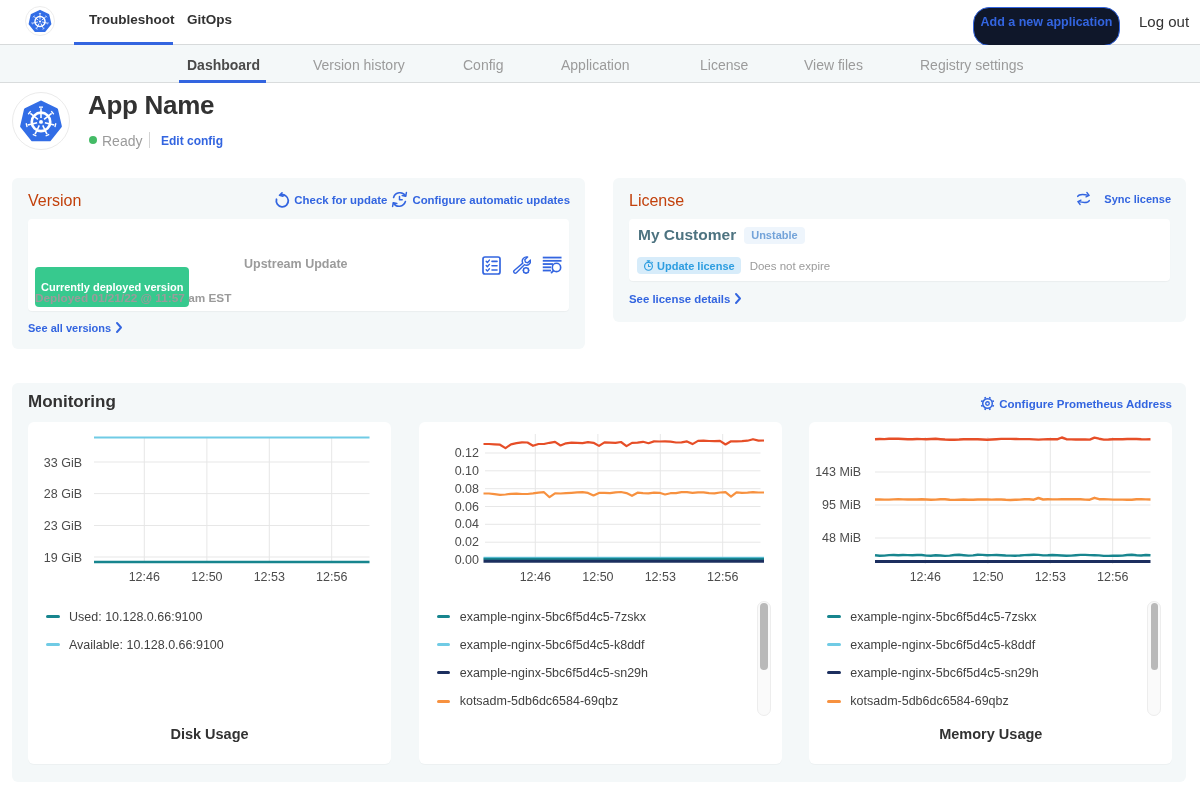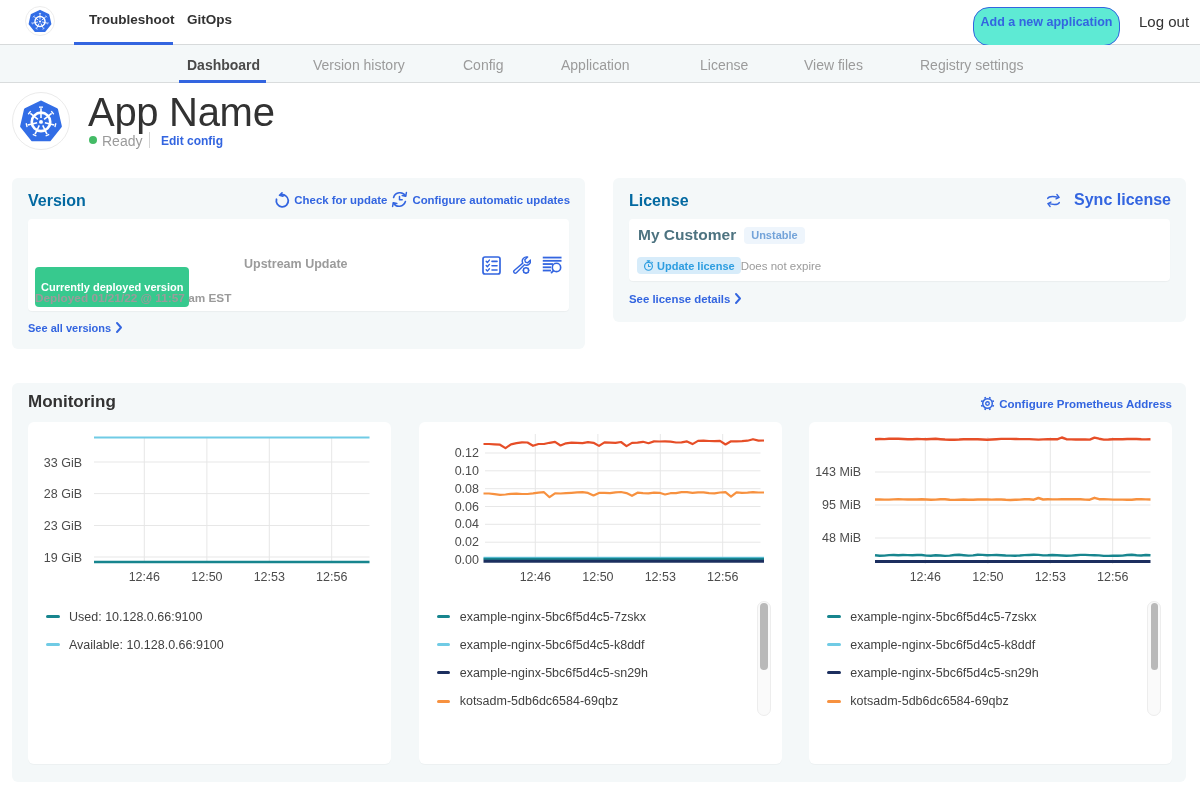--- a/index.html
+++ b/index.html
@@ -1,33 +1,33 @@
 <!DOCTYPE html>
 <html><head><meta charset="utf-8"><style>
 *{margin:0;padding:0;box-sizing:border-box}
 html,body{width:1200px;height:796px;background:#fff;font-family:"Liberation Sans",sans-serif;position:relative;overflow:hidden}
 .abs{position:absolute}
 .topnav{position:absolute;left:0;top:0;width:1200px;height:45px;background:#fff;border-bottom:1px solid #d7dadb}
 .navtab{position:absolute;top:12px;font-size:13.5px;font-weight:700;color:#323232}
 .navtab.inactive{color:#4a4a4a}
 .navunderline{position:absolute;top:42px;height:3.5px;background:#3365e0}
-.addbtn{position:absolute;left:973px;top:7px;width:147px;height:39px;border:1px solid #3365e0;border-radius:16px;color:#3365e0;font-weight:700;font-size:12.5px;text-align:center;line-height:28px;background:#5eead4}
+.addbtn{position:absolute;left:973px;top:7px;width:147px;height:39px;border:1px solid #3365e0;border-radius:16px;color:#3365e0;font-weight:700;font-size:12.5px;text-align:center;line-height:28px;background:#0f172a}
 .logout{position:absolute;left:1139px;top:13px;font-size:15px;font-weight:500;color:#323232}
 .subnav{position:absolute;left:0;top:45px;width:1200px;height:38px;background:#f4f8f9;border-bottom:1px solid #d9dcdd}
 .subtab{position:absolute;top:12px;font-size:14px;font-weight:500;color:#9b9b9b}
 .subtab.active{color:#4a4a4a;font-size:14px;font-weight:700;top:12px}
 .subline{position:absolute;left:179px;top:35px;width:87px;height:3px;background:#3365e0}
 .applogo{position:absolute;left:12px;top:92px;width:58px;height:58px;border-radius:50%;background:#fff;border:1.5px solid #ebebeb;display:flex;align-items:center;justify-content:center}
-.apptitle{position:absolute;left:88px;top:90px;font-size:40px;font-weight:400;color:#323232;letter-spacing:-0.3px}
+.apptitle{position:absolute;left:88px;top:90px;font-size:26px;font-weight:700;color:#323232;letter-spacing:-0.3px}
 .statusdot{position:absolute;left:89px;top:136px;width:8px;height:8px;border-radius:50%;background:#44bb66}
 .ready{position:absolute;left:102px;top:133px;font-size:14px;font-weight:500;color:#9b9b9b}
 .statussep{position:absolute;left:149px;top:132px;width:1px;height:16px;background:#d4d4d4}
 .editcfg{position:absolute;left:161px;top:134px;font-size:12px;font-weight:700;color:#3365e0}
 .card{position:absolute;background:#f4f8f9;border-radius:6px}
-.ctitle{position:absolute;left:16px;top:14px;font-size:16px;font-weight:700;color:#0369a1}
+.ctitle{position:absolute;left:16px;top:14px;font-size:16px;font-weight:400;color:#c2410c}
 .whitebox{position:absolute;background:#fff;border-radius:4px;box-shadow:0 1px 1px rgba(0,0,0,0.04)}
 .hlink{display:flex;align-items:center;gap:4px;font-size:11.4px;font-weight:700;color:#3365e0}
 .seemore{position:absolute;display:flex;gap:5px;font-size:11.4px;font-weight:700;color:#3365e0}
 .greenpill{position:absolute;background:#37c98e;color:#fff;font-size:11px;font-weight:700;border-radius:4px;padding:14px 6px}
 .chartcard{position:absolute;top:39px;width:363px;height:342px;background:#fff;border-radius:6px;box-shadow:0 1px 1px rgba(0,0,0,0.03)}
 .lrow{position:absolute;left:18px;display:flex;align-items:center;height:14px}
 .dash{width:13.5px;height:3px;border-radius:2px;display:inline-block}
 .ltxt{margin-left:9.5px;font-size:12.5px;color:#414141}
 .chtitle{position:absolute;left:0;width:100%;text-align:center;top:304px;font-size:14.5px;font-weight:700;color:#323232}
 .sbtrack{position:absolute;left:338px;top:179px;width:14px;height:115px;background:#fafafa;border:1px solid #ededed;border-radius:7px}
@@ -160,21 +160,21 @@
 <div class="seemore" style="left:16px;top:144px;font-size:11px">
       <span>See all versions</span>
       <svg width="6" height="11" viewBox="0 0 6 11" fill="none">
         <path d="M1 1 L5 5.5 L1 10" stroke="#3365e0" stroke-width="1.9" stroke-linecap="round" stroke-linejoin="round"></path>
       </svg>
     </div>
 </div>
 <div class="card" style="left:613px;top:178px;width:573px;height:144px">
 <div class="ctitle">License</div>
 <div class="abs" style="right:15px;top:13px">
-      <span class="hlink" style="font-size:16px;gap:13px">
+      <span class="hlink" style="font-size:11px;gap:13px">
         <svg width="15" height="15" viewBox="0 0 16 16" fill="none">
           <path d="M1.8 5.8 C3.0 3.6 6.8 3.1 13.4 4.6" stroke="#3365e0" stroke-width="1.5" stroke-linecap="round"></path>
           <path d="M11.6 1.6 L14.0 4.7 L10.7 6.3" fill="none" stroke="#3365e0" stroke-width="1.4" stroke-linejoin="round" stroke-linecap="round"></path>
           <path d="M14.2 10.2 C13.0 12.4 9.2 12.9 2.6 11.4" stroke="#3365e0" stroke-width="1.5" stroke-linecap="round"></path>
           <path d="M4.4 14.4 L2.0 11.3 L5.3 9.7" fill="none" stroke="#3365e0" stroke-width="1.4" stroke-linejoin="round" stroke-linecap="round"></path>
         </svg>
         <span>Sync license</span>
       </span>
     </div>
 <div class="whitebox" style="left:16px;top:41px;width:541px;height:62px">
@@ -186,21 +186,21 @@
         <span style="display:flex;align-items:center;gap:3px;background:#d7ecfa;border-radius:4px;padding:2px 6px;height:17px;font-size:11px;font-weight:700;color:#2d9de0">
           <svg width="11" height="11" viewBox="0 0 14 14" fill="none">
             <circle cx="7" cy="8" r="5" stroke="#2d9de0" stroke-width="1.5"></circle>
             <line x1="5.4" y1="1.2" x2="8.6" y2="1.2" stroke="#2d9de0" stroke-width="1.5" stroke-linecap="round"></line>
             <line x1="7" y1="1.4" x2="7" y2="3" stroke="#2d9de0" stroke-width="1.4"></line>
             <path d="M7 5.6 V8.2 H9.2" stroke="#2d9de0" stroke-width="1.3" stroke-linecap="round" stroke-linejoin="round"></path>
             <line x1="11.2" y1="2.6" x2="12.2" y2="3.6" stroke="#2d9de0" stroke-width="1.3" stroke-linecap="round"></line>
           </svg>
           <span>Update license</span>
         </span>
-        <span style="margin-left:0;font-size:11.5px;font-weight:500;color:#9b9b9b">Does not expire</span>
+        <span style="margin-left:9px;font-size:11.5px;font-weight:500;color:#9b9b9b">Does not expire</span>
       </div>
 </div>
 <div class="seemore" style="left:16px;top:114.5px">
       <span>See license details</span>
       <svg width="6" height="11" viewBox="0 0 6 11" fill="none">
         <path d="M1 1 L5 5.5 L1 10" stroke="#3365e0" stroke-width="1.9" stroke-linecap="round" stroke-linejoin="round"></path>
       </svg>
     </div>
 </div>
 <div class="card" style="left:12px;top:383px;width:1174px;height:399px">
@@ -244,20 +244,21 @@
         <line x1="66" y1="140" x2="341.5" y2="140" stroke="#17858e" stroke-width="2.6"></line>
       </svg>
 <div class="lrow" style="top:187.5px">
         <span class="dash" style="background:#17858e"></span>
         <span class="ltxt">Used: 10.128.0.66:9100</span>
       </div>
 <div class="lrow" style="top:215.7px">
         <span class="dash" style="background:#70cbe5"></span>
         <span class="ltxt">Available: 10.128.0.66:9100</span>
       </div>
+<div class="chtitle">Disk Usage</div>
 </div>
 <div class="chartcard" style="left:406.7px">
 <svg width="363" height="172" viewBox="0 0 363 172" style="font-family:'Liberation Sans',sans-serif">
         <line x1="66" y1="31" x2="341.5" y2="31" stroke="#e7e7e7" stroke-width="1"></line>
         <line x1="66" y1="48.8" x2="341.5" y2="48.8" stroke="#e7e7e7" stroke-width="1"></line>
         <line x1="66" y1="66.7" x2="341.5" y2="66.7" stroke="#e7e7e7" stroke-width="1"></line>
         <line x1="66" y1="84.5" x2="341.5" y2="84.5" stroke="#e7e7e7" stroke-width="1"></line>
         <line x1="66" y1="102.3" x2="341.5" y2="102.3" stroke="#e7e7e7" stroke-width="1"></line>
         <line x1="66" y1="120.2" x2="341.5" y2="120.2" stroke="#e7e7e7" stroke-width="1"></line>
         <line x1="66" y1="138" x2="341.5" y2="138" stroke="#e7e7e7" stroke-width="1"></line>
@@ -331,13 +332,14 @@
       </div>
 <div class="lrow" style="top:243.9px">
         <span class="dash" style="background:#1c2f5f"></span>
         <span class="ltxt">example-nginx-5bc6f5d4c5-sn29h</span>
       </div>
 <div class="lrow" style="top:272.1px">
         <span class="dash" style="background:#f7913f"></span>
         <span class="ltxt">kotsadm-5db6dc6584-69qbz</span>
       </div>
 <div class="sbtrack"></div><div class="sbthumb"></div>
+<div class="chtitle">Memory Usage</div>
 </div>
 </div>
 </body></html>

